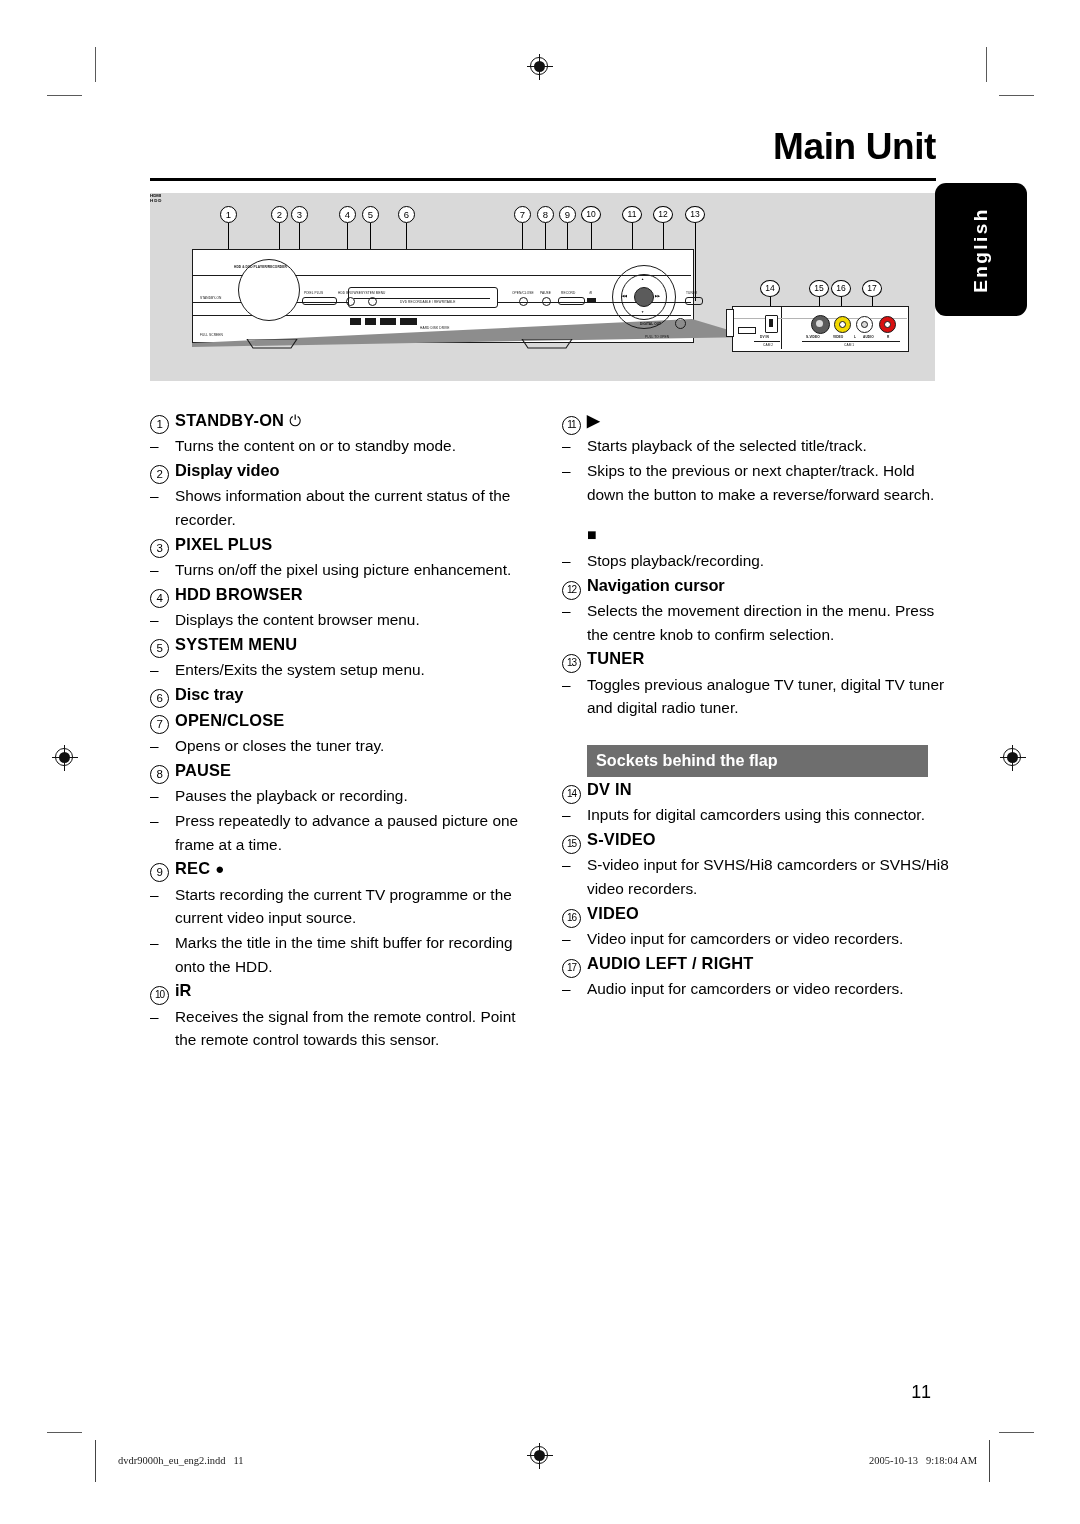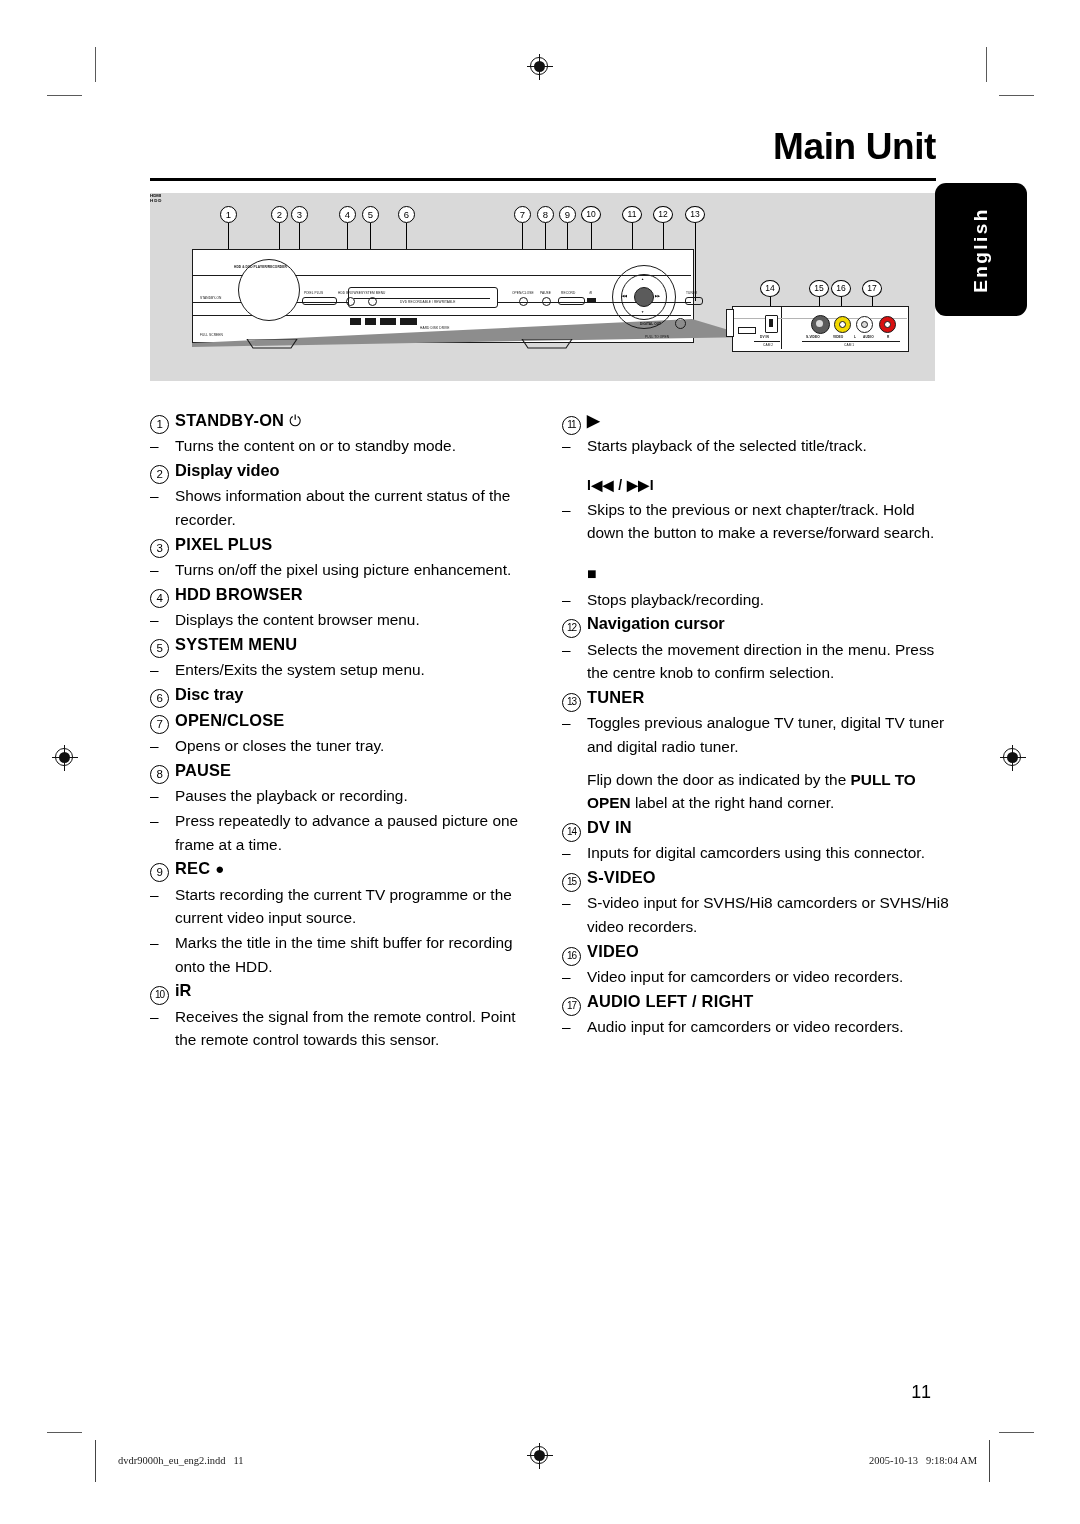--- a/index.html
+++ b/index.html
@@ -562,21 +562,20 @@
     <div class="entry">
       <div class="entry-head">
         <span class="num-circle two">11</span>
         <span class="entry-title">▶</span>
       </div>
       <div class="bullet">
         <span class="dash">–</span>
         <span class="btext">Starts playback of the selected title/track.</span>
       </div>
 
-      <div class="sub-glyph-row">I◀◀ / ▶▶I</div>
       <div class="bullet">
         <span class="dash">–</span>
         <span class="btext">Skips to the previous or next chapter/track. Hold down the button to make a reverse/forward search.</span>
       </div>
 
       <div class="sub-glyph-row" style="font-size:16px;">■</div>
       <div class="bullet">
         <span class="dash">–</span>
         <span class="btext">Stops playback/recording.</span>
       </div>
@@ -597,21 +596,21 @@
       <div class="entry-head">
         <span class="num-circle two">13</span>
         <span class="entry-title caps">TUNER</span>
       </div>
       <div class="bullet">
         <span class="dash">–</span>
         <span class="btext">Toggles previous analogue TV tuner, digital TV tuner and digital radio tuner.</span>
       </div>
     </div>
 
-    <div class="section-para"><span>Flip down the door as indicated by the </span><b>PULL TO OPEN</b><span> label at the right hand corner.</span></div>
+    <div class="section-bar">Sockets behind the flap</div>
 
     <div class="entry">
       <div class="entry-head">
         <span class="num-circle two">14</span>
         <span class="entry-title caps">DV IN</span>
       </div>
       <div class="bullet">
         <span class="dash">–</span>
         <span class="btext">Inputs for digital camcorders using this connector.</span>
       </div>

